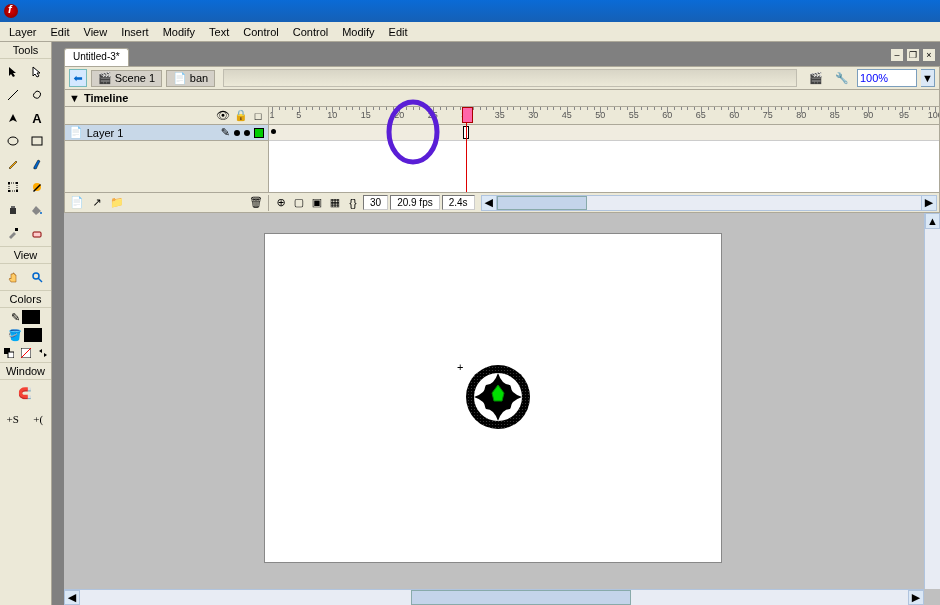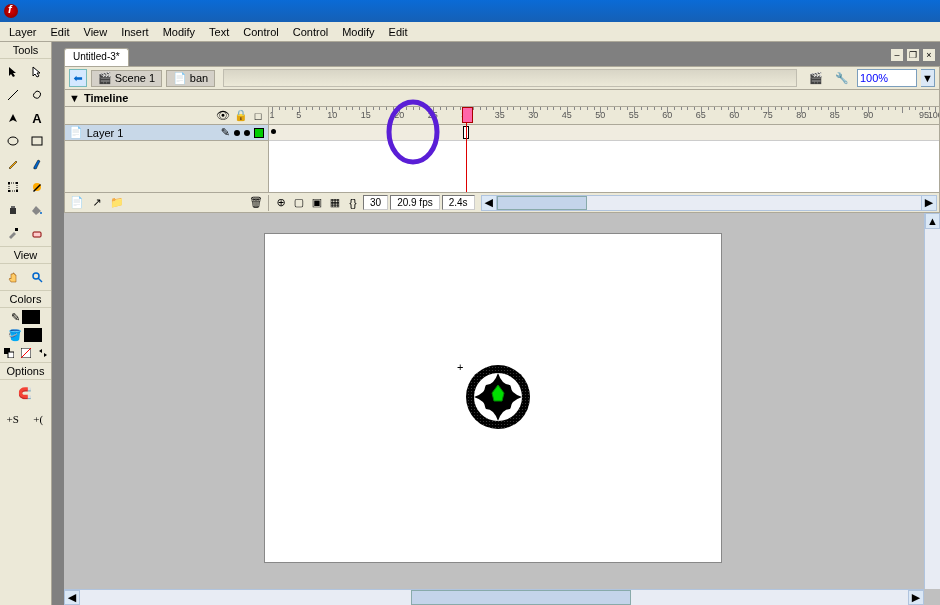--- a/index.html
+++ b/index.html
@@ -228,21 +228,21 @@
             <rect width="10" height="10" fill="#fff" stroke="#000"></rect>
             <line x1="0" y1="10" x2="10" y2="0" stroke="#f00"></line>
           </svg>
         </div>
       <div class="tool-btn" style="width:14px;height:14px">
           <svg width="10" height="10">
             <path d="M1 3 L4 1 L4 5 Z M9 7 L6 5 L6 9 Z" fill="#000"></path>
           </svg>
         </div>
     </div>
-    <div class="panel-sub">Options</div>
+    <div class="panel-sub">Window</div>
     <div class="opt-row">
       <div class="tool-btn">
           <span>🧲</span>
         </div>
     </div>
     <div class="opt-row">
       <div class="tool-btn">
           <span style="font-family:serif">+S</span>
         </div>
       <div class="tool-btn">
@@ -319,21 +319,21 @@
               <div class="num" style="left: 297.8px;">45</div>
               <div class="num" style="left: 331.3px;">50</div>
               <div class="num" style="left: 364.8px;">55</div>
               <div class="num" style="left: 398.3px;">60</div>
               <div class="num" style="left: 431.8px;">65</div>
               <div class="num" style="left: 465.3px;">60</div>
               <div class="num" style="left: 498.8px;">75</div>
               <div class="num" style="left: 532.3px;">80</div>
               <div class="num" style="left: 565.8px;">85</div>
               <div class="num" style="left: 599.3px;">90</div>
-              <div class="num" style="left: 655px; text-align: center;">95</div>
+              <div class="num" style="left: 635px; text-align: center;">95</div>
               <div class="num" style="left: 666.3px;">100</div>
               <div class="tick" style="left: 3px; height: 6px;"></div>
               <div class="tick" style="left: 9.7px; height: 3px;"></div>
               <div class="tick" style="left: 16.4px; height: 3px;"></div>
               <div class="tick" style="left: 23.1px; height: 3px;"></div>
               <div class="tick" style="left: 29.8px; height: 6px;"></div>
               <div class="tick" style="left: 36.5px; height: 3px;"></div>
               <div class="tick" style="left: 43.2px; height: 3px;"></div>
               <div class="tick" style="left: 49.9px; height: 3px;"></div>
               <div class="tick" style="left: 56.6px; height: 3px;"></div>

